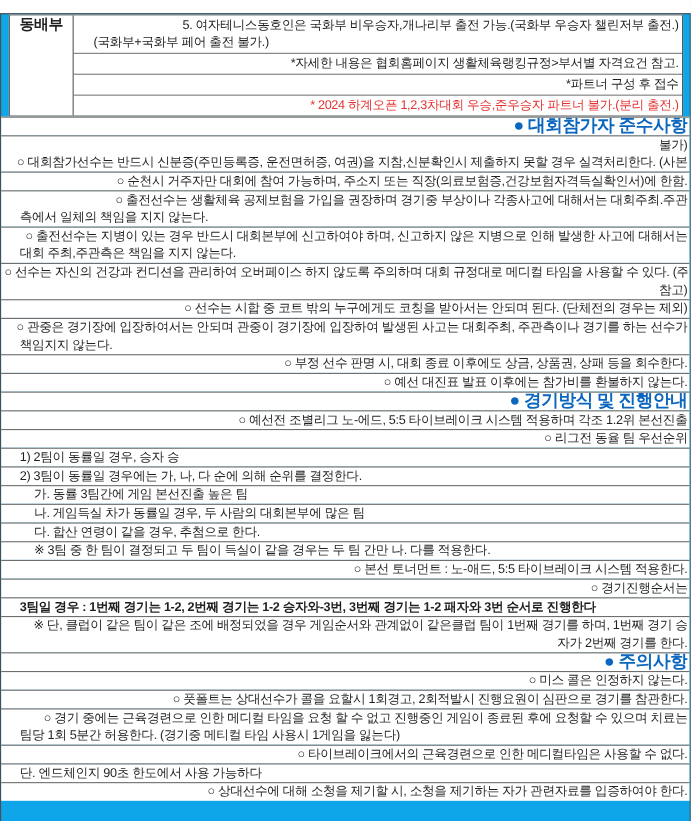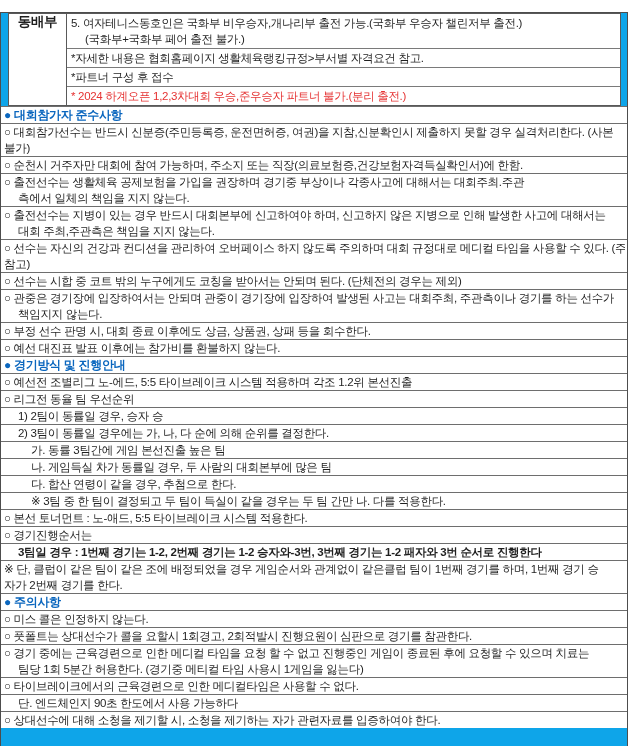--- a/index.html
+++ b/index.html
@@ -20,23 +20,23 @@
     width:58px;flex:0 0 58px;border-right:1px solid #595959;
     font-weight:bold;font-size:13.5px;text-align:center;
     padding-top:0;line-height:15px;box-sizing:border-box;
   }
   .t-rows{flex:1;min-width:0;}
   .t-row{border-bottom:1px solid #7a7a7a;padding:1px 3px;}
   .t-row:last-child{border-bottom:none;}
   .t-row.red{color:#e53232;}
   
   .row{border-top:1px solid #6e6e6e;padding:0 2px;background:#ffffff;}
-  .row.section-header{color:#0a66be;font-weight:bold;font-size:12px;}
+  .row.section-header{color:#0a66be;font-weight:bold;font-size:16px;font-family:Liberation Serif, serif;}
   .line{line-height:16px;white-space:nowrap;overflow:hidden;}
-  .ind0{padding-left:1px;}
+  .ind0{padding-left:1px;text-align:right;}
   .ind1{padding-left:15px;}
   .ind2{padding-left:28px;}
   .bold{font-weight:bold;}
 </style>
 </head>
 <body>
 
 <div class="doc">
 
   <div class="top-table">
@@ -56,22 +56,22 @@
           <div class="line ind0">* 2024 하계오픈 1,2,3차대회 우승,준우승자 파트너 불가.(분리 출전.)</div>
         </div>
       </div>
   </div>
 
   <div id="sections">
       <div class="row section-header">
         <div class="line ind0">● 대회참가자 준수사항</div>
       </div>
       <div class="row">
+        <div class="line ind0">불가)</div>
         <div class="line ind0">○ 대회참가선수는 반드시 신분증(주민등록증, 운전면허증, 여권)을 지참,신분확인시 제출하지 못할 경우 실격처리한다. (사본</div>
-        <div class="line ind0">불가)</div>
       </div>
       <div class="row">
         <div class="line ind0">○ 순천시 거주자만 대회에 참여 가능하며, 주소지 또는 직장(의료보험증,건강보험자격득실확인서)에 한함.</div>
       </div>
       <div class="row">
         <div class="line ind0">○ 출전선수는 생활체육 공제보험을 가입을 권장하며 경기중 부상이나 각종사고에 대해서는 대회주최.주관</div>
         <div class="line ind1">측에서 일체의 책임을 지지 않는다.</div>
       </div>
       <div class="row">
         <div class="line ind0">○ 출전선수는 지병이 있는 경우 반드시 대회본부에 신고하여야 하며, 신고하지 않은 지병으로 인해 발생한 사고에 대해서는</div>

